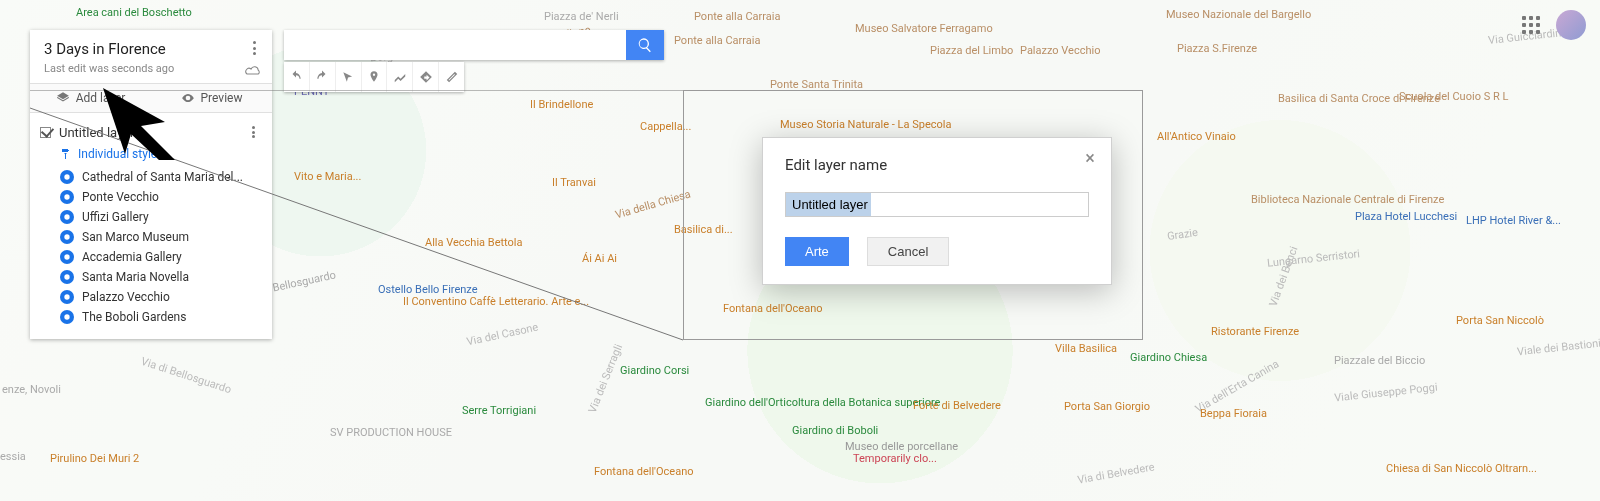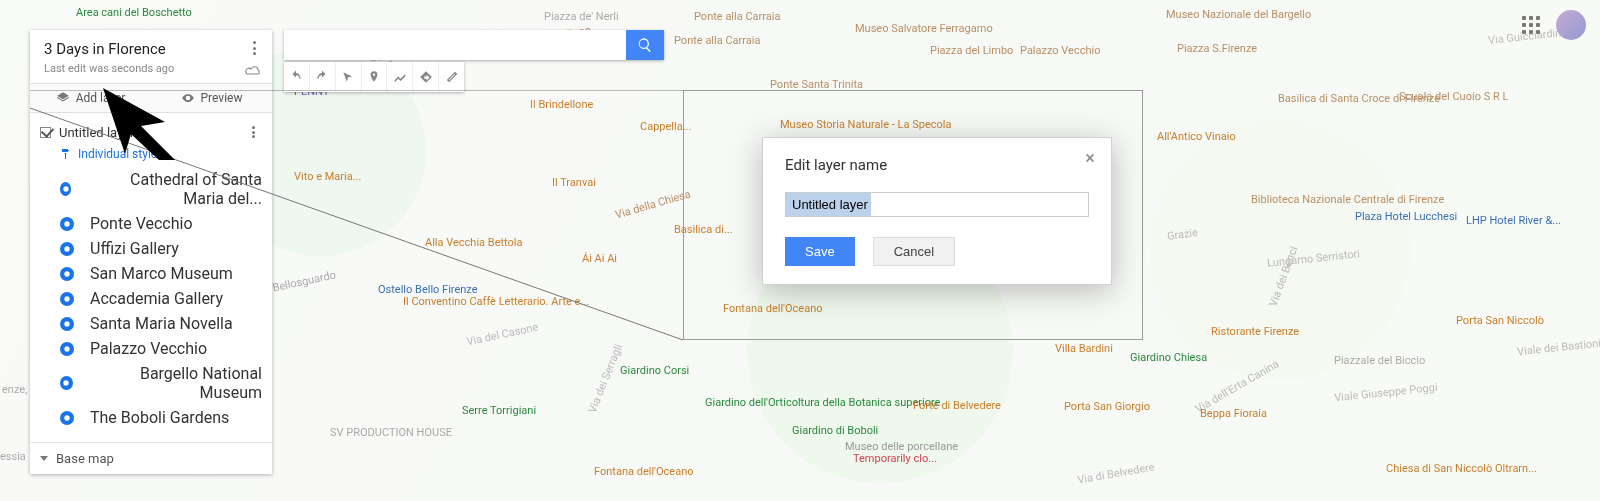--- a/index.html
+++ b/index.html
@@ -30,21 +30,21 @@
   .panel-bar-btn .sml-ico{width:14px;height:14px;}
   .layer-box { padding: 8px 0 4px 0; }
   .layer-head { display:flex; align-items:center; padding: 4px 10px; position:relative;}
   .chk { width:11px; height:11px; border:1px solid #888; margin-right:8px; position:relative;}
   .chk::after{content:''; position:absolute; left:1px; top:-1px; width:9px; height:6px; border-left:2px solid #555; border-bottom:2px solid #555; transform:rotate(-48deg);}
   .layer-head .menu2{ position:absolute; right:12px; top:4px; width:14px;height:14px; display:flex;flex-direction:column;justify-content:space-between;align-items:center;padding:1px 0;}
   .layer-head .menu2 span{width:3px;height:3px;background:#777;border-radius:50%;}
   .styles-link { display:flex; align-items:center; gap:6px; padding:3px 10px 6px 30px; color:#1a73e8; font-size:12px;}
   .styles-link .paint{width:12px;height:12px;}
   .places { padding: 0 6px 8px 6px; }
-  .place { display:flex; align-items:center; gap:16px; padding:3px 4px 3px 24px; font-size:16px; color:#333; cursor:pointer;text-align:right;}
+  .place { display:flex; align-items:center; gap:8px; padding:3px 4px 3px 24px; font-size:12px; color:#333; cursor:pointer;text-align:right;}
   .pin { width:14px; height:14px; border-radius:50%; background:#1a73e8; display:flex; align-items:center; justify-content:center;}
   .pin svg{width:8px;height:8px;fill:#fff;display:block}
   .basemap { border-top:1px solid #e5e5e5; padding:8px 10px; display:flex; align-items:center; gap:8px; font-size:13px; color:#555;}
   .caret{width:0;height:0;border-left:4px solid transparent;border-right:4px solid transparent;border-top:5px solid #777;}
   
   .searchbar { position:absolute; left:280px; top:30px; right:auto; width:380px; height:30px; background:#fff; box-shadow:0 1px 3px rgba(0,0,0,.3); z-index:8; display:flex; align-items:center;}
   .search-ico { width:38px; height:100%; background:#4285f4; display:flex;align-items:center;justify-content:center;}
   .search-ico svg{width:16px;height:16px;fill:#fff}
   .searchbar input{flex:1;border:none;padding:0 10px;font-size:13px;outline:none;height:100%;}
   
@@ -126,21 +126,21 @@
     <div class="map-label" style="left: 50px; top: 452px; color: rgb(201, 127, 42);">Pirulino Dei Muri 2</div>
     <div class="map-label" style="left: 330px; top: 426px; color: rgb(170, 170, 170);">SV PRODUCTION HOUSE</div>
     <div class="map-label" style="left: 462px; top: 404px; color: rgb(42, 138, 61);">Serre Torrigiani</div>
     <div class="map-label" style="left: 620px; top: 364px; color: rgb(42, 138, 61);">Giardino Corsi</div>
     <div class="map-label" style="left: 705px; top: 396px; color: rgb(42, 138, 61);">Giardino dell'Orticoltura della Botanica superiore</div>
     <div class="map-label" style="left: 792px; top: 424px; color: rgb(42, 138, 61);">Giardino di Boboli</div>
     <div class="map-label" style="left: 845px; top: 440px; color: rgb(153, 153, 153);">Museo delle porcellane</div>
     <div class="map-label" style="left: 853px; top: 452px; color: rgb(204, 68, 85);">Temporarily clo...</div>
     <div class="map-label" style="left: 594px; top: 465px; color: rgb(201, 127, 42);">Fontana dell'Oceano</div>
     <div class="map-label" style="left: 913px; top: 399px; color: rgb(201, 127, 42);">Forte di Belvedere</div>
-    <div class="map-label" style="left: 1055px; top: 342px; color: rgb(201, 127, 42);">Villa Bardini</div>
+    <div class="map-label" style="left: 1055px; top: 342px; color: rgb(201, 127, 42);">Villa Basilica</div>
     <div class="map-label" style="left: 1130px; top: 351px; color: rgb(42, 138, 61);">Giardino Chiesa</div>
     <div class="map-label" style="left: 1456px; top: 314px; color: rgb(201, 127, 42);">Porta San Niccolò</div>
     <div class="map-label" style="left: 1211px; top: 325px; color: rgb(201, 127, 42);">Ristorante Firenze</div>
     <div class="map-label" style="left: 1064px; top: 400px; color: rgb(201, 127, 42);">Porta San Giorgio</div>
     <div class="map-label" style="left: 1200px; top: 407px; color: rgb(201, 127, 42);">Beppa Fioraia</div>
     <div class="map-label" style="left: 1334px; top: 354px; color: rgb(170, 170, 170);">Piazzale del Biccio</div>
     <div class="map-label" style="left: 1517px; top: 341px; color: rgb(187, 187, 187); transform: rotate(-6deg);">Viale dei Bastioni</div>
     <div class="map-label" style="left: 1334px; top: 386px; color: rgb(187, 187, 187); transform: rotate(-6deg);">Viale Giuseppe Poggi</div>
     <div class="map-label" style="left: 1386px; top: 462px; color: rgb(201, 127, 42);">Chiesa di San Niccolò Oltrarn...</div>
     <div class="map-label" style="left: 1077px; top: 467px; color: rgb(187, 187, 187); transform: rotate(-10deg);">Via di Belvedere</div>
@@ -252,37 +252,25 @@
             </svg>
           </span>
           <span>Palazzo Vecchio</span>
         </div>
         <div class="place">
           <span class="pin">
             <svg viewBox="0 0 24 24">
               <circle cx="12" cy="12" r="8"></circle>
             </svg>
           </span>
-          <span>Bargello National Museum</span>
-        </div>
-        <div class="place">
-          <span class="pin">
-            <svg viewBox="0 0 24 24">
-              <circle cx="12" cy="12" r="8"></circle>
-            </svg>
-          </span>
           <span>The Boboli Gardens</span>
         </div>
       </div>
   </div>
 
-  <div class="basemap">
-    <span class="caret"></span>
-    <span>Base map</span>
-  </div>
 </div>
 
 <div class="searchbar" style="left:284px; width:380px;">
   <input type="text" placeholder="" style="">
   <div class="search-ico">
     <svg viewBox="0 0 24 24">
         <path d="M10 2a8 8 0 015.3 13.9l5.4 5.4-1.4 1.4-5.4-5.4A8 8 0 1110 2zm0 2a6 6 0 100 12 6 6 0 000-12z"></path>
       </svg>
   </div>
 </div>
@@ -350,16 +338,16 @@
 <svg class="callout-line" style="left:30px;top:90px;width:1120px;height:260px" viewBox="0 0 1120 260">
   <line x1="0" y1="0" x2="653" y2="0" stroke="#777" stroke-width="1"></line>
   <line x1="0" y1="18" x2="653" y2="250" stroke="#777" stroke-width="1"></line>
 </svg>
 
 <div class="dialog">
   <div class="dialog-close">×</div>
   <h3>Edit layer name</h3>
   <input type="text" style="background: linear-gradient(to right, rgb(188, 210, 234) 0px, rgb(188, 210, 234) 85px, transparent 85px);" value="Untitled layer">
   <div class="dlg-btns">
-    <button class="btn btn-primary">Save</button>
+    <button class="btn btn-primary">Arte</button>
     <button class="btn btn-secondary">Cancel</button>
   </div>
 </div>
 
 </body></html>

